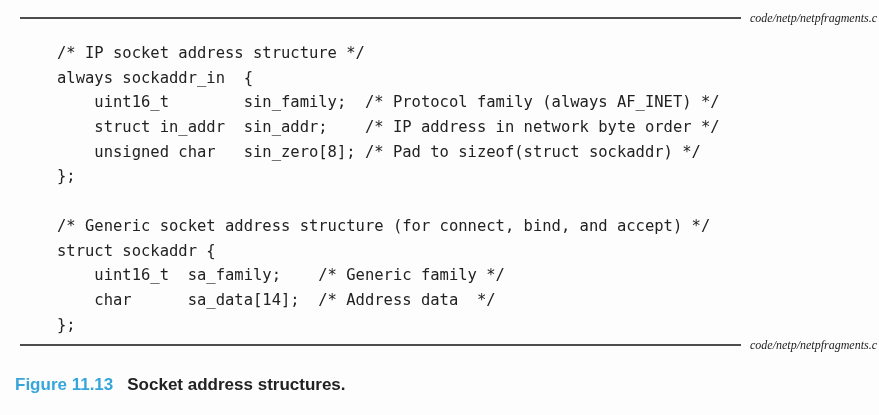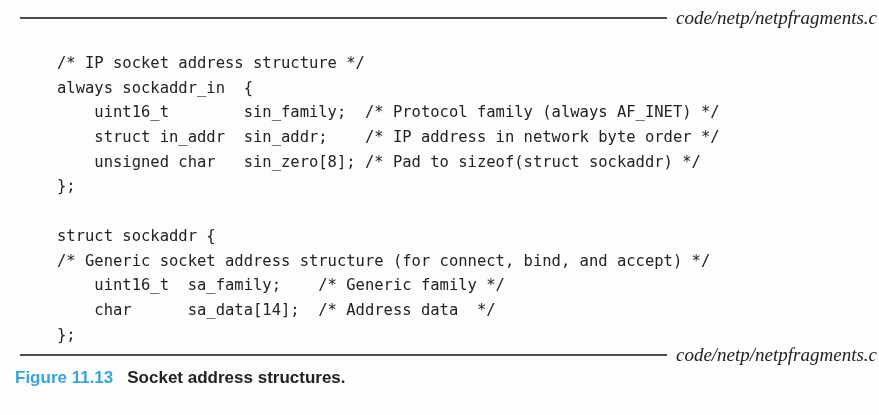--- a/index.html
+++ b/index.html
@@ -26,38 +26,38 @@
   .listing-footer { margin-top: -5px; }
   .rule {
     flex: 1;
     height: 2px;
     background: var(--rule, #4d4d4d);
   }
   .source-label {
     margin-left: 9px;
     font-family: "Liberation Serif", serif;
     font-style: italic;
-    font-size: 19px;
+    font-size: 12px;
     color: var(--code-text, #2a2a2a);
     white-space: nowrap;
   }
   .code-block {
-    margin-top: 20px;
+    margin-top: 10px;
     margin-left: 57px;
     font-family: "DejaVu Sans Mono", "Liberation Mono", monospace;
     font-size: 15.5px;
     line-height: 24.7px;
     color: var(--code-text, #1f1f1f);
   }
   .code-line {
     white-space: pre;
     height: 24.7px;
   }
   .figure-caption {
-    margin-top: 0;
+    margin-top: 17px;
     margin-left: 15px;
     font-family: "Liberation Sans", sans-serif;
     font-weight: bold;
     font-size: 17px;
   }
   .figure-label {
     color: var(--figure-label-blue, #36a5da);
     margin-right: 14px;
   }
   .figure-title {
@@ -75,22 +75,22 @@
   </div>
 
   <div class="code-block">
     <div class="code-line">/* IP socket address structure */</div>
     <div class="code-line">always sockaddr_in  {</div>
     <div class="code-line">    uint16_t        sin_family;  /* Protocol family (always AF_INET) */</div>
     <div class="code-line">    struct in_addr  sin_addr;    /* IP address in network byte order */</div>
     <div class="code-line">    unsigned char   sin_zero[8]; /* Pad to sizeof(struct sockaddr) */</div>
     <div class="code-line">};</div>
     <div class="code-line"> </div>
+    <div class="code-line">/* Generic socket address structure (for connect, bind, and accept) */</div>
     <div class="code-line">struct sockaddr {</div>
-    <div class="code-line">/* Generic socket address structure (for connect, bind, and accept) */</div>
     <div class="code-line">    uint16_t  sa_family;    /* Generic family */</div>
     <div class="code-line">    char      sa_data[14];  /* Address data  */</div>
     <div class="code-line">};</div>
   </div>
 
   <div class="listing-footer">
     <div class="rule"></div>
     <span class="source-label">code/netp/netpfragments.c</span>
   </div>
 

